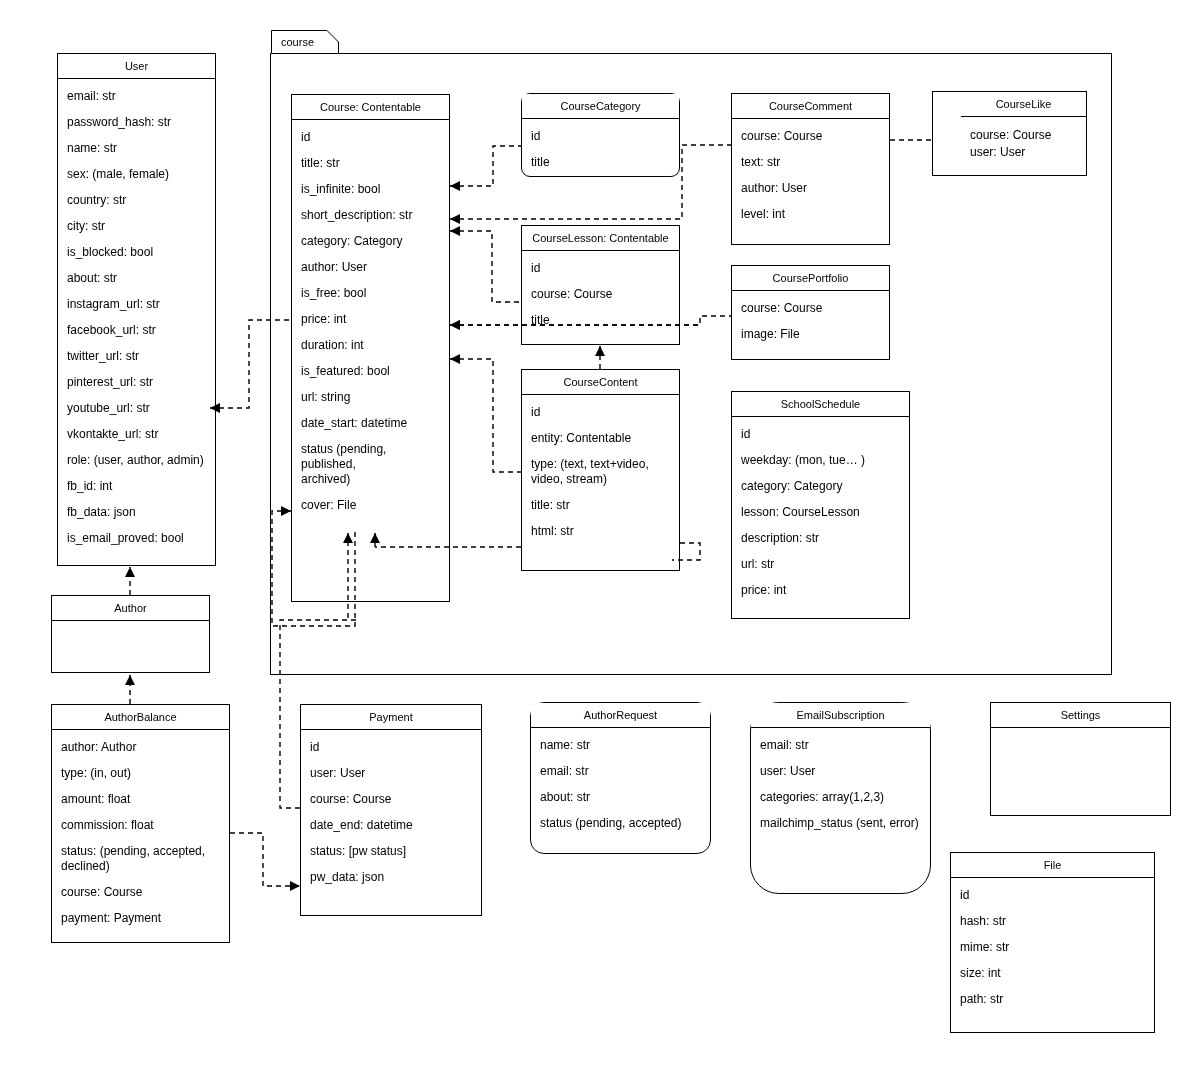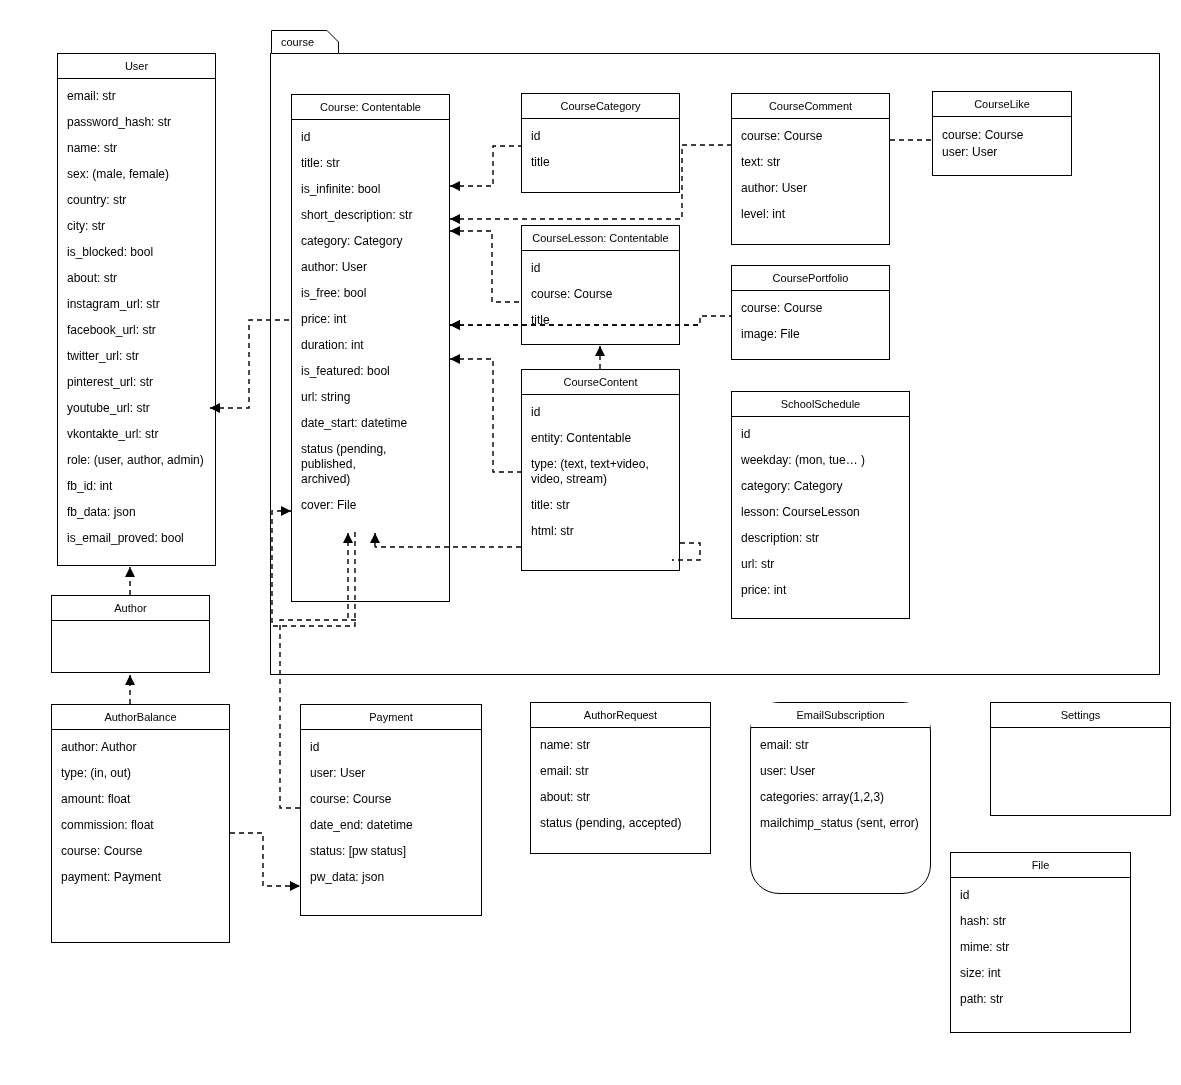--- a/index.html
+++ b/index.html
@@ -44,21 +44,21 @@
   
   #wires{position:absolute;left:0;top:0;width:1181px;height:1085px;z-index:9;pointer-events:none;}
   #wires path{fill:none;stroke:#000;stroke-width:1.4;stroke-dasharray:5 4;}
   #wires polygon{fill:#000;stroke:none;}
 </style>
 </head>
 <body>
 
 <div id="canvas">
 
-  <div class="package" id="pkg" style="left: 270px; top: 53px; width: 840px; height: 620px; padding-left: 48px;">
+  <div class="package" id="pkg" style="left: 270px; top: 53px; width: 840px; height: 620px;">
     <div class="package-tab" id="pkgtab" style="width: 68px;">
       <svg class="tab-shape" viewBox="0 0 68 24" preserveAspectRatio="none">
         <path d="M 0.5 23.5 L 0.5 0.5 L 56 0.5 L 67.5 12 L 67.5 23.5 Z" fill="#fff" stroke="#000" stroke-width="1"></path>
       </svg>
       <span class="tab-label">course</span>
     </div>
   </div>
 
   <svg id="wires">
       <g>
@@ -158,20 +158,22 @@
       <div class="umlclass" style="left: 51px; top: 595px; width: 159px; height: 78px;">
         <div class="uml-title">Author</div>
       </div>
       <div class="umlclass" style="left: 51px; top: 704px; width: 179px; height: 239px;">
         <div class="uml-title">AuthorBalance</div>
         <div class="uml-body">
           <div class="uml-attr">author: Author</div>
           <div class="uml-attr">type: (in, out)</div>
           <div class="uml-attr">amount: float</div>
           <div class="uml-attr">commission: float</div>
+          <div class="uml-attr">status: (pending, accepted,
+declined)</div>
           <div class="uml-attr">course: Course</div>
           <div class="uml-attr">payment: Payment</div>
         </div>
       </div>
       <div class="umlclass" style="left: 291px; top: 94px; width: 159px; height: 508px;">
         <div class="uml-title">Course: Contentable</div>
         <div class="uml-body">
           <div class="uml-attr">id</div>
           <div class="uml-attr">title: str</div>
           <div class="uml-attr">is_infinite: bool</div>
@@ -182,21 +184,21 @@
           <div class="uml-attr">price: int</div>
           <div class="uml-attr">duration: int</div>
           <div class="uml-attr">is_featured: bool</div>
           <div class="uml-attr">url: string</div>
           <div class="uml-attr">date_start: datetime</div>
           <div class="uml-attr">status (pending, published,
 archived)</div>
           <div class="uml-attr">cover: File</div>
         </div>
       </div>
-      <div class="umlclass" style="left: 521px; top: 93px; width: 159px; height: 100px;">
+      <div class="umlclass" style="left: 521px; top: 93px; width: 159px; height: 84px; border-radius: 9px;">
         <div class="uml-title">CourseCategory</div>
         <div class="uml-body">
           <div class="uml-attr">id</div>
           <div class="uml-attr">title</div>
         </div>
       </div>
       <div class="umlclass" style="left: 521px; top: 225px; width: 159px; height: 120px;">
         <div class="uml-title">CourseLesson: Contentable</div>
         <div class="uml-body">
           <div class="uml-attr">id</div>
@@ -236,60 +238,60 @@
         <div class="uml-body">
           <div class="uml-attr">id</div>
           <div class="uml-attr">weekday: (mon, tue… )</div>
           <div class="uml-attr">category: Category</div>
           <div class="uml-attr">lesson: CourseLesson</div>
           <div class="uml-attr">description: str</div>
           <div class="uml-attr">url: str</div>
           <div class="uml-attr">price: int</div>
         </div>
       </div>
-      <div class="umlclass" style="left: 932px; top: 91px; width: 140px; height: 85px;">
+      <div class="umlclass" style="left: 932px; top: 91px; width: 155px; height: 85px; padding-left: 28px;">
         <div class="uml-title">CourseLike</div>
         <div class="uml-body tight">
           <div class="uml-attr">course: Course</div>
           <div class="uml-attr">user: User</div>
         </div>
       </div>
       <div class="umlclass" style="left: 300px; top: 704px; width: 182px; height: 212px;">
         <div class="uml-title">Payment</div>
         <div class="uml-body">
           <div class="uml-attr">id</div>
           <div class="uml-attr">user: User</div>
           <div class="uml-attr">course: Course</div>
           <div class="uml-attr">date_end: datetime</div>
           <div class="uml-attr">status: [pw status]</div>
           <div class="uml-attr">pw_data: json</div>
         </div>
       </div>
-      <div class="umlclass" style="left: 530px; top: 702px; width: 181px; height: 152px;">
+      <div class="umlclass" style="left: 530px; top: 702px; width: 181px; height: 152px; border-radius: 14px;">
         <div class="uml-title">AuthorRequest</div>
         <div class="uml-body">
           <div class="uml-attr">name: str</div>
           <div class="uml-attr">email: str</div>
           <div class="uml-attr">about: str</div>
           <div class="uml-attr">status (pending, accepted)</div>
         </div>
       </div>
       <div class="umlclass" style="left: 750px; top: 702px; width: 181px; height: 192px; border-radius: 29px;">
         <div class="uml-title">EmailSubscription</div>
         <div class="uml-body">
           <div class="uml-attr">email: str</div>
           <div class="uml-attr">user: User</div>
           <div class="uml-attr">categories: array(1,2,3)</div>
           <div class="uml-attr">mailchimp_status (sent, error)</div>
         </div>
       </div>
       <div class="umlclass" style="left: 990px; top: 702px; width: 181px; height: 114px;">
         <div class="uml-title">Settings</div>
       </div>
-      <div class="umlclass" style="left: 950px; top: 852px; width: 181px; height: 181px;">
+      <div class="umlclass" style="left: 950px; top: 852px; width: 205px; height: 181px;">
         <div class="uml-title">File</div>
         <div class="uml-body">
           <div class="uml-attr">id</div>
           <div class="uml-attr">hash: str</div>
           <div class="uml-attr">mime: str</div>
           <div class="uml-attr">size: int</div>
           <div class="uml-attr">path: str</div>
         </div>
       </div>
     </div>

